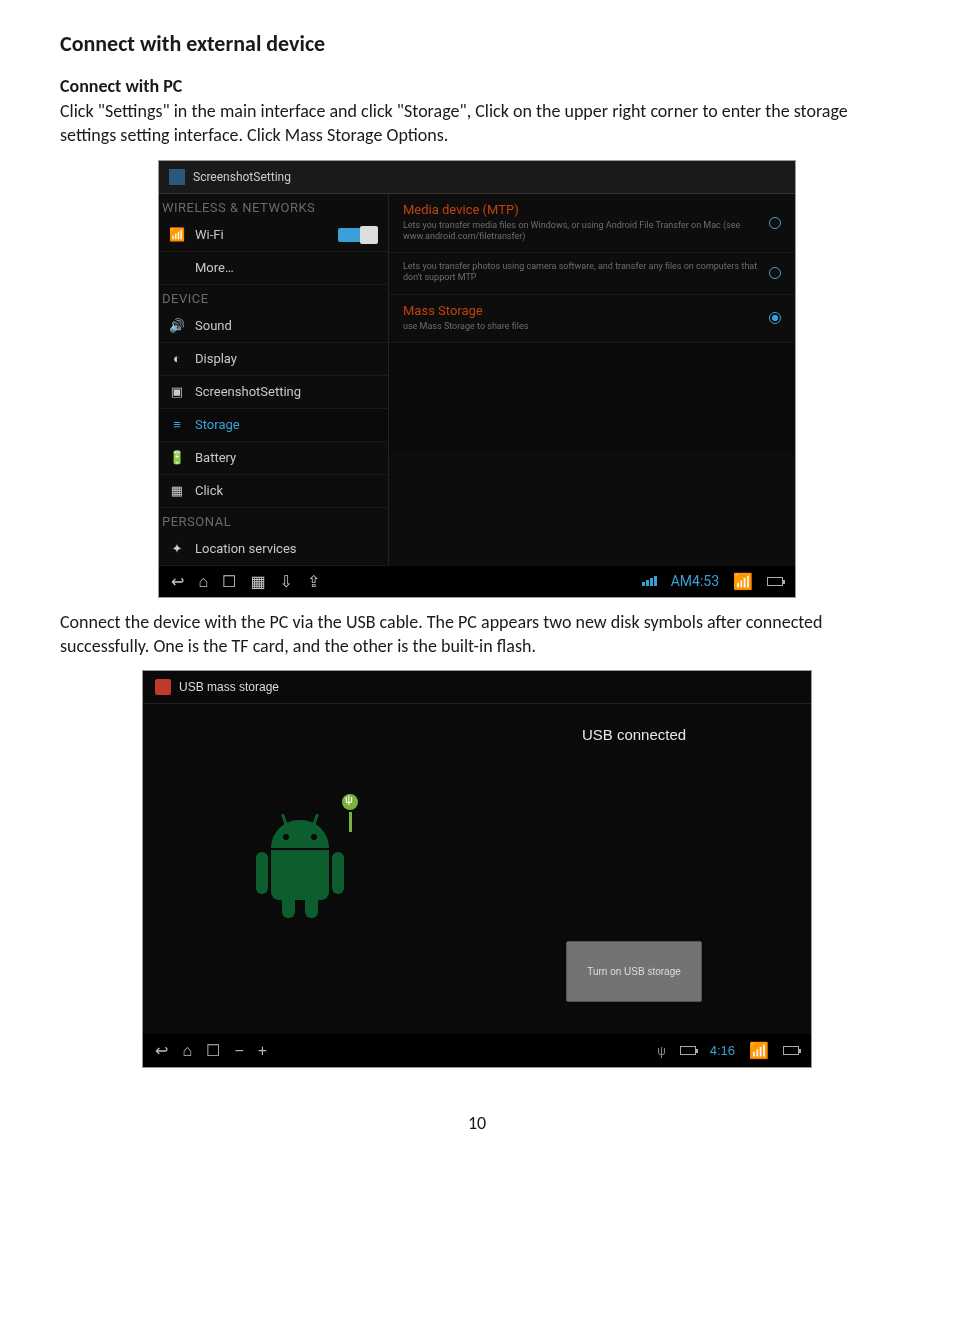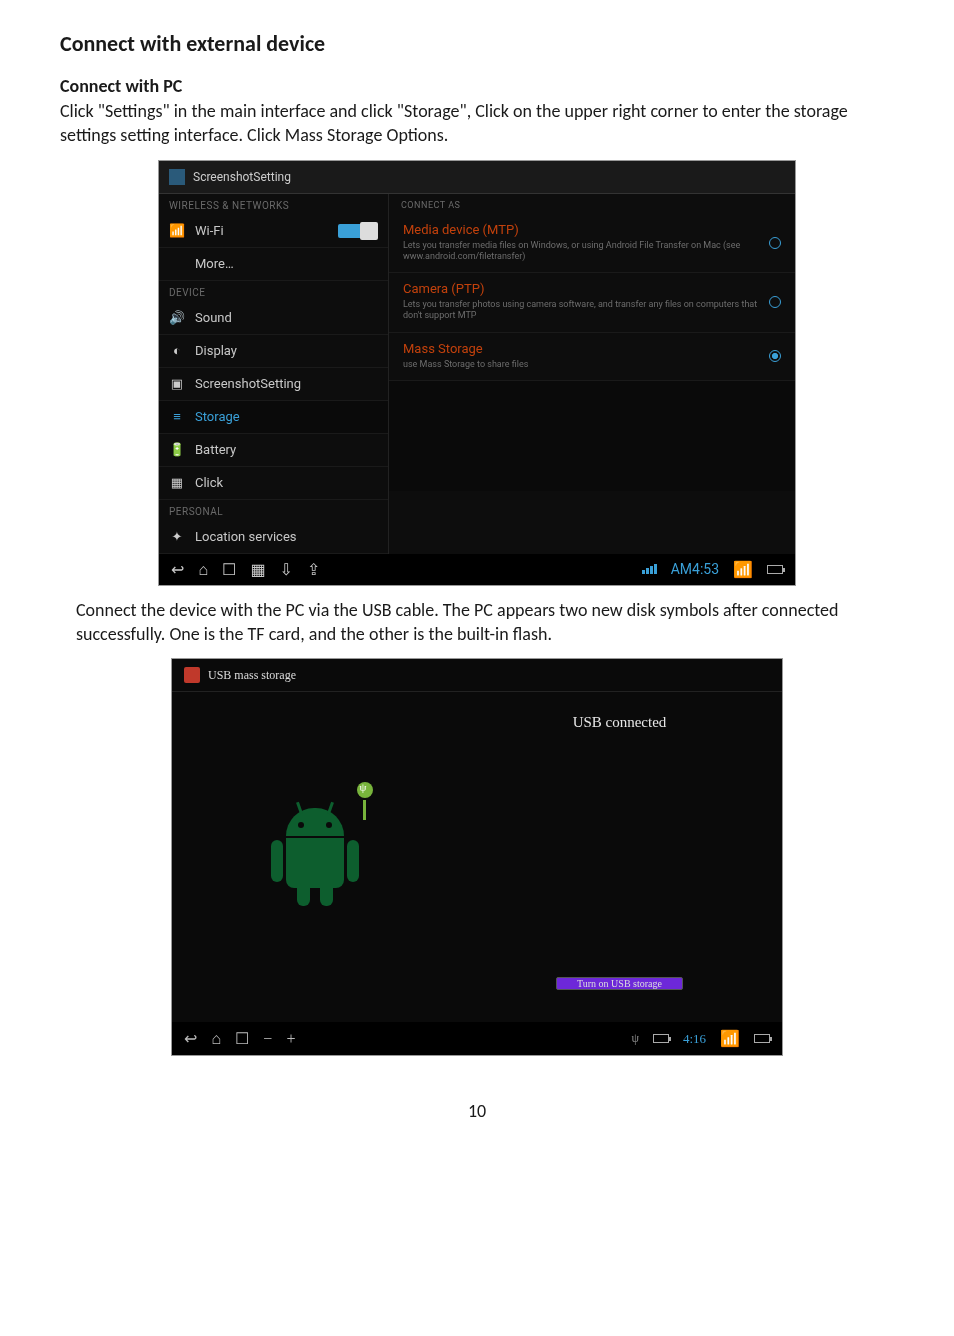--- a/index.html
+++ b/index.html
@@ -1,60 +1,60 @@
 <!DOCTYPE html>
 <html><head>
   <meta charset="utf-8">
   <style>
     * { margin: 0; padding: 0; box-sizing: border-box; }
     body { font-family: Calibri, Arial, sans-serif; background: #fff; width: 954px; padding: 30px 60px 40px; color: #1a1a1a; }
     .title { font-size: 22px; font-weight: bold; margin-bottom: 18px; }
     .subtitle { font-size: 18px; font-weight: bold; margin-bottom: 2px; }
     .body-text { font-size: 18px; line-height: 1.35; margin-bottom: 12px; }
-    .body-text2 { font-size: 18px; line-height: 1.35; margin-top: 10px; margin-bottom: 12px; margin-left: 16px; }
+    .body-text2 { font-size: 18px; line-height: 1.35; margin-top: 10px; margin-bottom: 12px; }
     .page-num { text-align: center; font-size: 18px; margin-top: 44px; }
 
     
     .shot { margin: 6px auto 12px; }
     .shot1 { width: 638px; background: #0d0d0d; border: 1px solid #999; font-family: Roboto, Arial, sans-serif; color: #ccc; font-size: 12px; }
     .s1-titlebar { display:flex; align-items:center; gap:8px; padding:8px 10px; background:#1a1a1a; border-bottom:1px solid #333; }
     .s1-titlebar .ticon { width:16px; height:16px; background:#2a5a7a; }
     .s1-cols { display:flex; }
     .s1-left { width: 230px; border-right:1px solid #222; }
     .s1-right { flex:1; }
-    .s1-cat { font-size:10px; color:#6a6a6a; padding:6px 10px 4px; letter-spacing:0.5px; }
+    .s1-cat { font-size:13px; color:#6a6a6a; padding:6px 3px 4px; letter-spacing:0.5px; }
     .s1-row { display:flex; align-items:center; gap:10px; padding:8px 10px; border-bottom:1px solid #1a1a1a; }
     .s1-row.sel { background:#0a0a0a; }
     .s1-row .i { width:16px; height:16px; display:inline-flex; align-items:center; justify-content:center; font-size:13px; }
     .s1-row .lbl { color:#c8c8c8; font-size:13px; }
     .wifi-toggle { margin-left:auto; width:40px; height:14px; background:#3aa0d8; border-radius:2px; position:relative; }
     .wifi-toggle::after { content:""; position:absolute; right:0; top:-2px; width:18px; height:18px; background:#ddd; border-radius:2px; }
     .s1-right-hdr { font-size:9px; color:#6a6a6a; padding:6px 12px 4px; letter-spacing:0.5px; }
     .s1-opt { padding:8px 14px 10px; border-bottom:1px solid #1a1a1a; position:relative; }
     .s1-opt .ot { font-size:13px; color:#c2410c; margin-bottom:3px; }
     .s1-opt .od { font-size:9px; color:#6d6d6d; line-height:1.25; max-width:360px; }
     .s1-opt .radio { position:absolute; right:14px; top:50%; transform:translateY(-50%); width:12px; height:12px; border-radius:50%; border:1.5px solid #3aa0d8; }
     .s1-opt .radio.sel { background: radial-gradient(circle, #3aa0d8 0 40%, transparent 45%); }
     .s1-right-fill { height:110px; background:#0a0a0a; }
     .s1-status { display:flex; align-items:center; gap:14px; padding:6px 12px; background:#000; color:#d6d6d6; font-size:16px; }
     .s1-status .flex { flex:1; }
     .s1-status .time { color:#3aa0d8; font-size:14px; }
     .softkey { color:#c8c8c8; font-size:16px; }
 
     
-    .shot2 { width: 612px; background:#0a0a0a; border:1px solid #999; font-family: Liberation Serif, serif; }
+    .shot2 { width: 670px; background:#0a0a0a; border:1px solid #999; font-family: Liberation Sans, sans-serif; }
     .s2-titlebar { display:flex; align-items:center; gap:8px; padding:8px 12px; border-bottom:1px solid #222; }
     .s2-titlebar .ticon { width:16px; height:16px; background:#c0392b; border-radius:2px; }
     .s2-titlebar .lbl { color:#ddd; font-size:12px; }
     .s2-body { display:flex; height:330px; }
     .s2-left { flex:1; display:flex; align-items:center; justify-content:center; }
     .s2-right { flex:1; padding:22px 20px 12px; text-align:center; display:flex; flex-direction:column; }
     .s2-right .hdr { color:#e8e8e8; font-size:15px; }
     .s2-right .desc { color:#5a5a5a; font-size:8px; margin-top:6px; line-height:1.25; }
-    .s2-btn { margin:auto auto 20px; background:#6d28d9; color:#ddd; font-size:10px; padding:0 20px; border:1px solid #555; border-radius:2px;text-align:right; }
+    .s2-btn { margin:auto auto 20px; background:#737373; color:#ddd; font-size:10px; padding:24px 20px; border:1px solid #555; border-radius:2px;text-align:right; }
     .android-robot { position:relative; width:80px; height:110px; }
     .ar-head { width:58px; height:28px; background:#0d5e2e; border-radius:30px 30px 0 0; position:absolute; top:6px; left:11px; }
     .ar-eye { position:absolute; width:6px;height:6px;background:#0a0a0a;border-radius:50%; top:14px; }
     .ar-eye.l{left:12px;} .ar-eye.r{right:12px;}
     .ar-ant{position:absolute;width:3px;height:12px;background:#0d5e2e;top:-6px;}
     .ar-ant.l{left:12px;transform:rotate(-20deg);} .ar-ant.r{right:12px;transform:rotate(20deg);}
     .ar-body{width:58px;height:50px;background:#0d5e2e;border-radius:0 0 8px 8px;position:absolute;top:36px;left:11px;}
     .ar-arm{width:12px;height:42px;background:#0d5e2e;border-radius:6px;position:absolute;top:38px;}
     .ar-arm.l{left:-4px;} .ar-arm.r{right:-4px;}
     .ar-leg{width:13px;height:20px;background:#0d5e2e;border-radius:0 0 6px 6px;position:absolute;top:84px;}
@@ -123,28 +123,26 @@
         <span class="i">▦</span>
         <span class="lbl">Click</span>
       </div>
       <div class="s1-cat">PERSONAL</div>
       <div class="s1-row">
         <span class="i">✦</span>
         <span class="lbl">Location services</span>
       </div>
     </div>
     <div class="s1-right">
-      <div class="s1-right-hdr">CONNECT AS</div>
       <div class="s1-opt">
         <div class="ot">Media device (MTP)</div>
         <div class="od">Lets you transfer media files on Windows, or using Android File Transfer on Mac (see www.android.com/filetransfer)</div>
         <span class="radio"></span>
       </div>
       <div class="s1-opt">
-        <div class="ot">Camera (PTP)</div>
         <div class="od">Lets you transfer photos using camera software, and transfer any files on computers that don't support MTP</div>
         <span class="radio"></span>
       </div>
       <div class="s1-opt">
         <div class="ot">Mass Storage</div>
         <div class="od">use Mass Storage to share files</div>
         <span class="radio sel"></span>
       </div>
       <div class="s1-right-fill"></div>
     </div>

